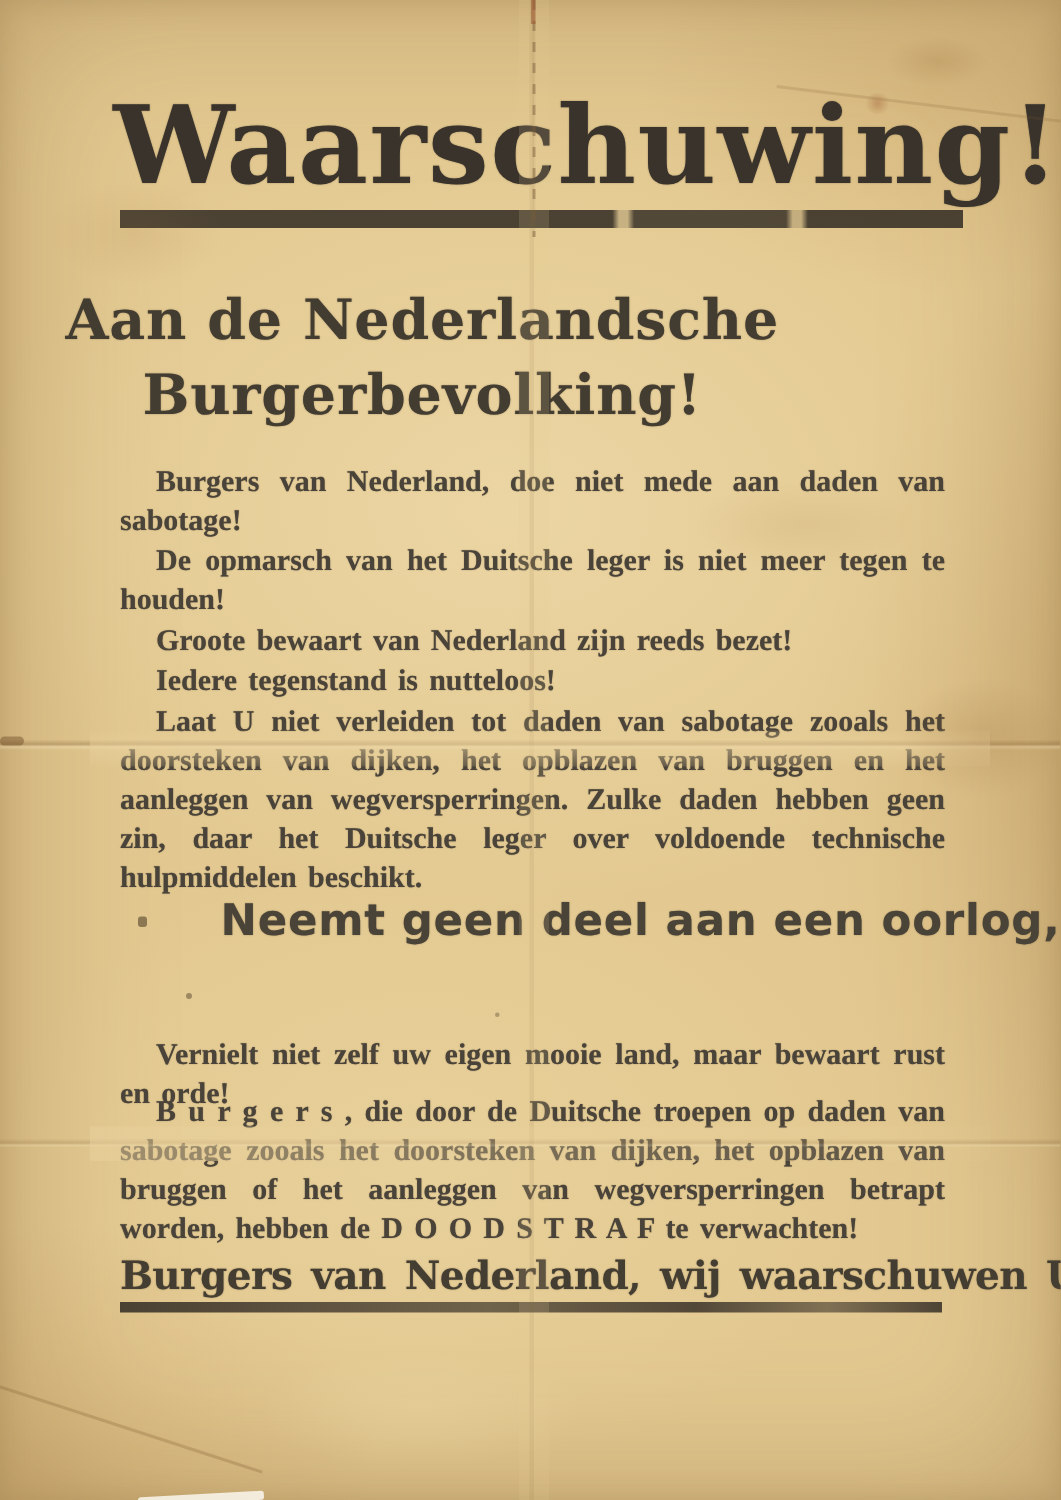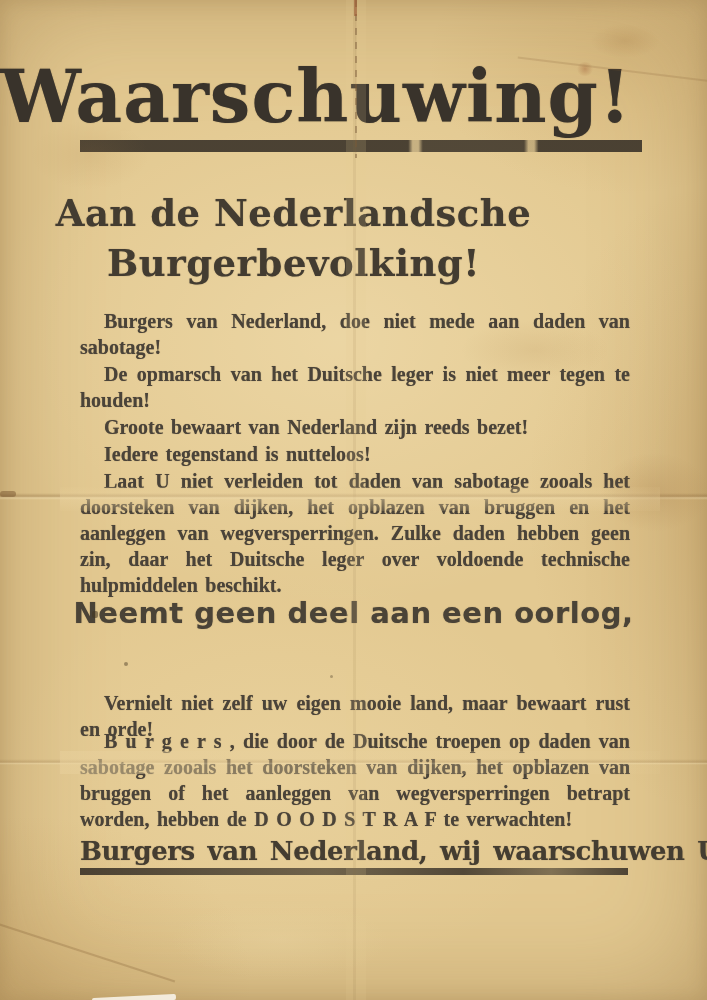--- a/index.html
+++ b/index.html
@@ -19,21 +19,21 @@
       radial-gradient(ellipse 420px 300px at 40% 78%, rgba(250,234,190,.22), transparent 70%),
       radial-gradient(ellipse 260px 180px at 88% 6%, rgba(170,125,60,.18), transparent 75%),
       radial-gradient(ellipse 300px 220px at 4% 98%, rgba(170,125,60,.20), transparent 75%),
       radial-gradient(ellipse 240px 420px at 100% 50%, rgba(160,115,55,.16), transparent 75%),
       var(--paper);
     box-shadow: inset 0 0 110px rgba(128,92,42,.38), inset 0 0 20px rgba(120,85,40,.22);
   }
   
   .title{
     position:absolute;top:60px;left:0;width:707px;margin:0;
-    text-align:left;
+    text-align:right;
     font-family:"DejaVu Serif", serif;font-weight:bold;
     font-size:72px;line-height:1.04;letter-spacing:1px;
     color:#39332b;
     text-shadow:0 0 1px rgba(60,50,38,.55);
   }
   .title-rule{
     position:absolute;top:139px;left:80px;width:562px;height:12px;
     top:140px;
     background:linear-gradient(90deg,
       rgba(62,54,43,.92) 0%, rgba(62,54,43,.92) 58.4%,
@@ -42,36 +42,35 @@
       rgba(62,54,43,.18) 79.8%, rgba(62,54,43,.18) 80.8%,
       rgba(62,54,43,.92) 81.6%);
   }
   .subtitle{
     position:absolute;top:188px;left:0;width:563px;margin:0;
     text-align:center;
     font-family:"DejaVu Serif", serif;font-weight:bold;
     font-size:37px;line-height:50px;letter-spacing:.5px;
     color:#433c31;
     text-shadow:0 0 1px rgba(62,52,40,.5);
-    padding-left:12px;
   }
   .body-par{
     position:absolute;left:80px;width:550px;margin:0;
     font-family:"Liberation Serif", serif;font-weight:bold;
     font-size:20px;line-height:26px;
     text-indent:24px;text-align:justify;
     word-spacing:2.5px;
     color:#4a4339;
     text-shadow:0 0 .8px rgba(70,60,45,.6);
   }
   .p1{top:308px;} .p2{top:361px;} .p3{top:414px;} .p4{top:441px;} .p5{top:468px;}
   .p6{top:678px;margin-top:12px;} .p7{top:728px;}
   .callout{
     position:absolute;top:596px;left:0;width:707px;margin:0;
-    text-align:center;
+    text-align:right;
     font-family:"DejaVu Sans", sans-serif;font-weight:bold;
     font-size:29px;line-height:34px;letter-spacing:.5px;
     color:#4a4337;
     text-shadow:0 0 1px rgba(66,56,42,.5);
   }
   .footer-block{
     position:absolute;top:836px;left:80px;width:550px;
   }
   .footer-text{
     font-family:"DejaVu Serif", serif;font-weight:bold;

